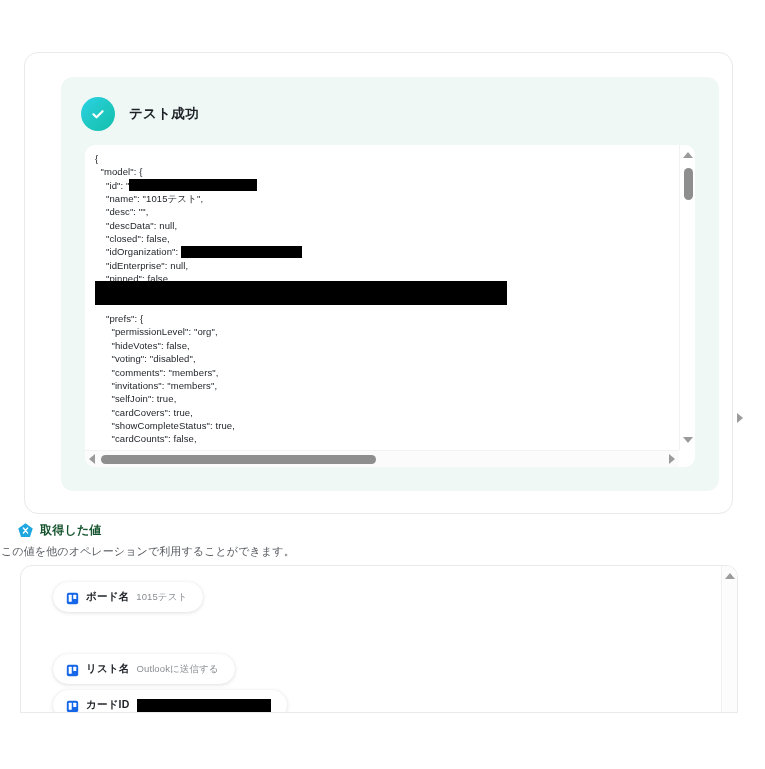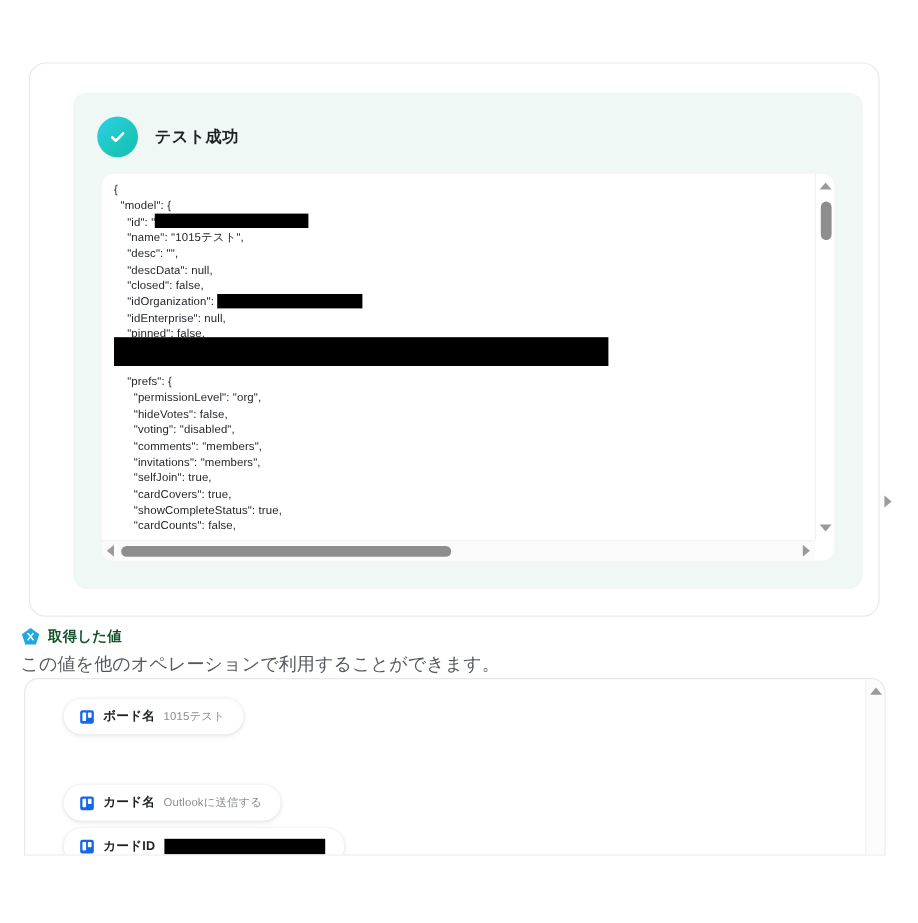--- a/index.html
+++ b/index.html
@@ -219,23 +219,23 @@
   }
   .values-section-title {
     font-size: 12px;
     font-weight: bold;
     color: #14532d;
     letter-spacing: 0.2px;
     white-space: nowrap;
   }
   .values-section-desc {
     position: absolute;
-    left: 17px;
+    left: 1px;
     top: 544px;
-    font-size: 15px;
+    font-size: 11px;
     color: #55595e;
     letter-spacing: 0.1px;
     white-space: nowrap;
   }
 
   .values-panel {
     position: absolute;
     left: 20px;
     top: 565px;
     width: 718px;
@@ -375,21 +375,21 @@
           </svg></span>
         <span class="chip-label">ボード名</span>
         <span class="chip-value">1015テスト</span>
       </div>
       <div class="chip" style="top: 88px;">
         <span class="chip-icon"><svg width="13" height="13" viewBox="0 0 24 24" aria-hidden="true">
             <rect x="1.5" y="1.5" width="21" height="21" rx="3.5" fill="#1567e8"></rect>
             <rect x="5" y="5" width="5.6" height="13" rx="1.1" fill="#ffffff"></rect>
             <rect x="13.4" y="5" width="5.6" height="8" rx="1.1" fill="#ffffff"></rect>
           </svg></span>
-        <span class="chip-label">カード名</span>
+        <span class="chip-label">リスト名</span>
         <span class="chip-value">Outlookに送信する</span>
       </div>
       <div class="chip" style="top: 124px;">
         <span class="chip-icon"><svg width="13" height="13" viewBox="0 0 24 24" aria-hidden="true">
             <rect x="1.5" y="1.5" width="21" height="21" rx="3.5" fill="#1567e8"></rect>
             <rect x="5" y="5" width="5.6" height="13" rx="1.1" fill="#ffffff"></rect>
             <rect x="13.4" y="5" width="5.6" height="8" rx="1.1" fill="#ffffff"></rect>
           </svg></span>
         <span class="chip-label">カードID</span>
         <span class="chip-value redacted"></span>

